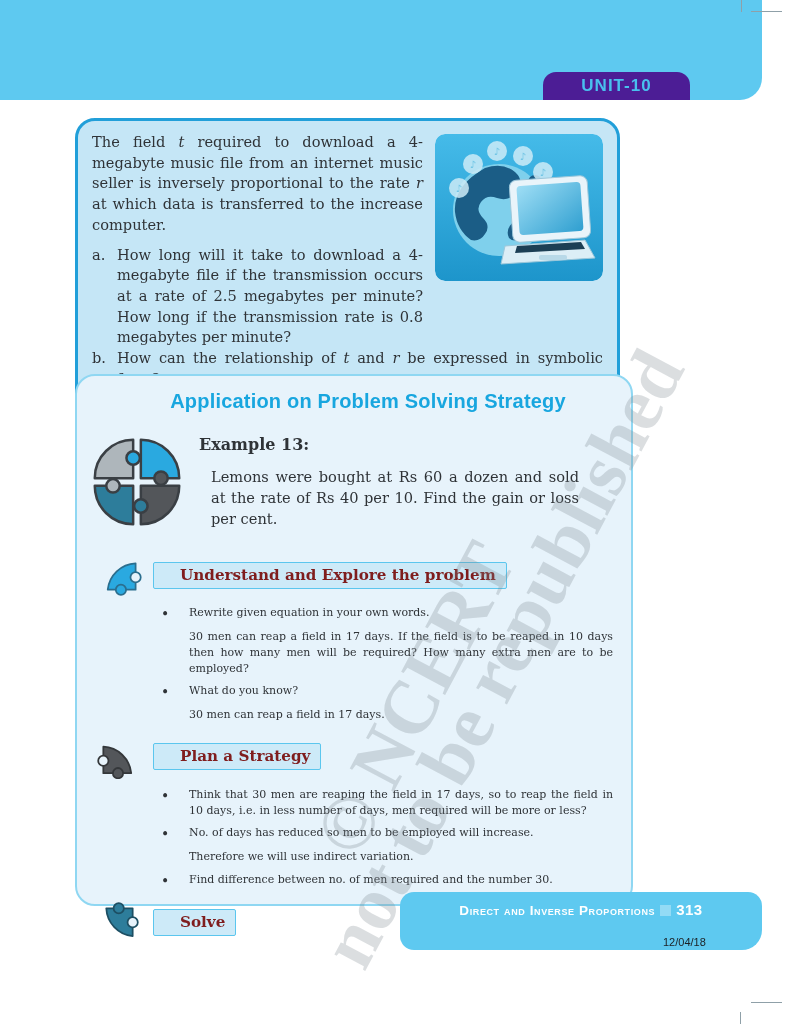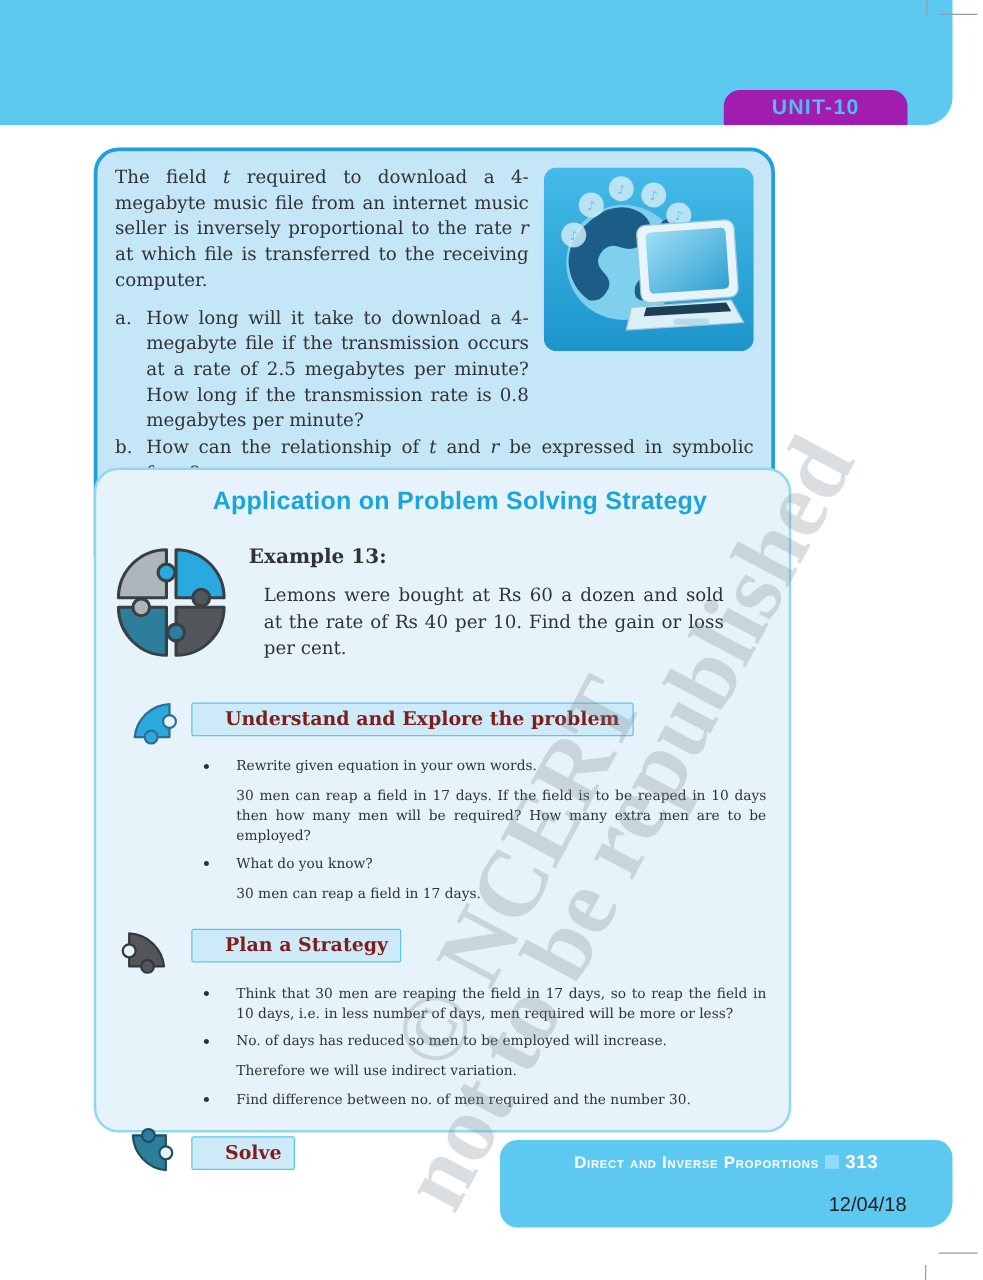--- a/index.html
+++ b/index.html
@@ -2,21 +2,21 @@
 <html><head>
 <meta charset="utf-8">
 <style>
   html,body{margin:0;padding:0;background:#ffffff;}
   .page{position:relative;width:786px;height:1024px;background:#ffffff;overflow:hidden;
         font-family:"DejaVu Serif","Liberation Serif",serif;color:#2f3337;}
 
   
   .top-band{position:absolute;left:0;top:0;width:762px;height:100px;background:#5ec9f0;
             border-bottom-right-radius:22px;}
-  .unit-badge{position:absolute;left:579px;top:72px;width:147px;height:28px;background:#a21caf;
+  .unit-badge{position:absolute;left:543px;top:72px;width:147px;height:28px;background:#4c1d95;
               border-radius:13px 13px 0 0;display:flex;align-items:center;justify-content:center;
               font-family:"Liberation Sans",sans-serif;font-weight:bold;font-size:17px;
               letter-spacing:1px;color:#49c0ee;}
 
   
   .crop{position:absolute;background:#8fa0a8;}
   .crop.v{width:1px;height:12px;}
   .crop.h{width:31px;height:1px;}
 
   
@@ -51,31 +51,31 @@
   .b-item .txt,.sub-item{font-size:11px;line-height:1.42;text-align:justify;}
   .sub-item{margin:0 0 7px 28px;}
 
   
   .wm{position:absolute;font-family:"Liberation Serif",serif;font-weight:bold;
       color:rgba(125,136,145,0.28);white-space:nowrap;pointer-events:none;z-index:5;}
   .wm1{left:245px;top:655px;font-size:76px;transform:rotate(-62deg);}
   .wm2{left:160px;top:615px;font-size:76px;transform:rotate(-62deg);}
 
   
-  .footer-band{position:absolute;left:400px;top:912px;width:362px;height:70px;background:#5ec9f0;
+  .footer-band{position:absolute;left:400px;top:892px;width:362px;height:58px;background:#5ec9f0;
                border-radius:14px 14px 20px 14px;}
   .footer-line{position:absolute;left:0;top:9px;width:100%;text-align:center;
                font-family:"Liberation Sans",sans-serif;color:#ffffff;font-size:13.5px;
                font-weight:bold;}
   .footer-line .chap{font-variant-caps:small-caps;letter-spacing:.6px;}
   .footer-line .sq{display:inline-block;width:11px;height:11px;background:#93dbf5;margin:0 5px;
                    vertical-align:-1px;}
   .footer-line .pg{font-size:15px;letter-spacing:.5px;}
   .footer-date{position:absolute;left:263px;top:44px;font-family:"Liberation Sans",sans-serif;
-               font-size:16px;color:#1c2024;}
+               font-size:11px;color:#1c2024;}
 </style>
 </head>
 <body>
 
 <div class="page">
 
   <div class="top-band"></div>
   <div class="unit-badge">UNIT-10</div>
 
   <div class="crop v" style="left:741px;top:0;"></div>
@@ -117,21 +117,21 @@
 
       <g>
         <rect x="76" y="44" width="78" height="62" rx="7" fill="#e9f4fa" stroke="#9cc7da" stroke-width="1" transform="rotate(-4 115 75)"></rect>
         <rect x="83" y="50" width="64" height="49" rx="4" fill="url(#scrGrad)" transform="rotate(-4 115 75)"></rect>
         <path d="M70,112 L150,106 L160,124 L66,130 Z" fill="#dceef6" stroke="#9cc7da" stroke-width="1"></path>
         <path d="M82,112 L146,108 L150,115 L80,119 Z" fill="#1c3f55"></path>
         <rect x="104" y="121" width="28" height="5" rx="2" fill="#b8d9e8"></rect>
       </g>
     </svg>
 
-    <p><span>The field </span><span style="font-style: italic;">t</span><span> required to download a 4-megabyte music file from an internet music seller is inversely proportional to the rate </span><span style="font-style: italic;">r</span><span> at which file is transferred to the receiving computer.</span></p>
+    <p><span>The field </span><span style="font-style: italic;">t</span><span> required to download a 4-megabyte music file from an internet music seller is inversely proportional to the rate </span><span style="font-style: italic;">r</span><span> at which data is transferred to the increase computer.</span></p>
 
     <div class="p-list">
       <div class="li">
         <span class="mk">a.</span>
         <span><span>How long will it take to download a 4-megabyte file if the transmission occurs at a rate of 2.5 megabytes per minute? How long if the transmission rate is 0.8 megabytes per minute?</span></span>
       </div>
       <div class="li">
         <span class="mk">b.</span>
         <span><span>How can the relationship of </span><span style="font-style: italic;">t</span><span> and </span><span style="font-style: italic;">r</span><span> be expressed in symbolic form?</span></span>
       </div>

